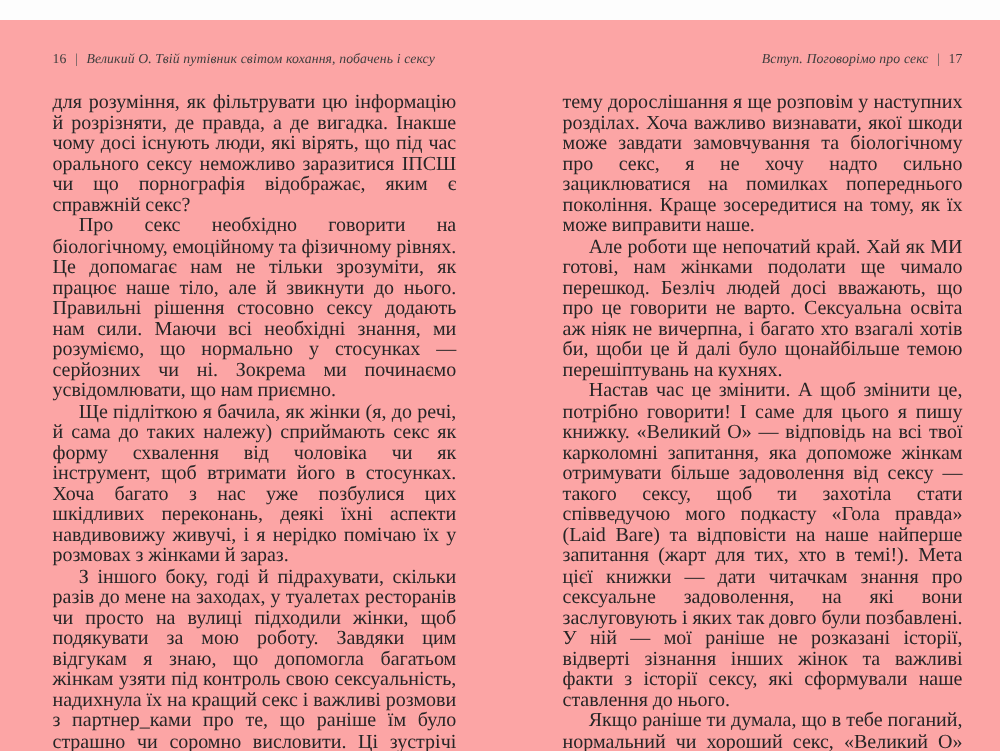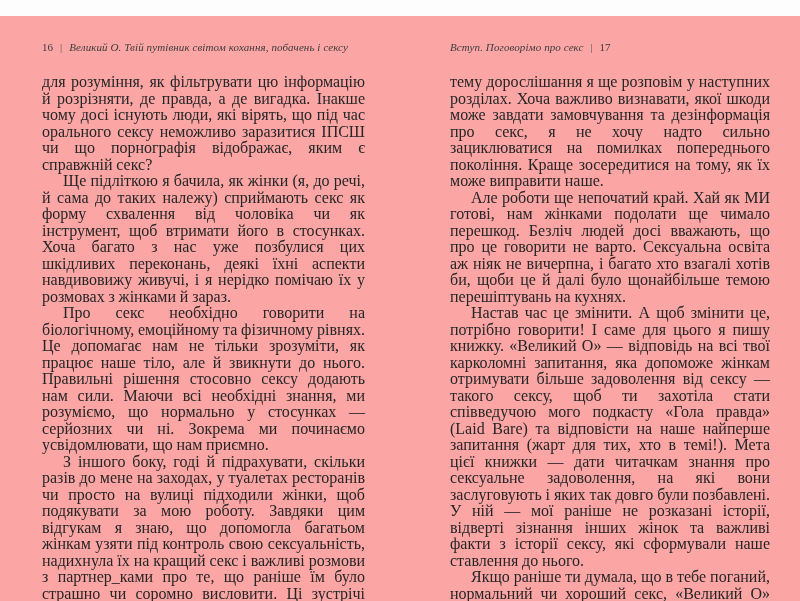--- a/index.html
+++ b/index.html
@@ -29,21 +29,21 @@
     height: 14px;
     font-size: 11px;
     line-height: 13px;
     color: #3d3d3d;
     white-space: nowrap;
     letter-spacing: 0.1px;
   }
   .running-head .rh-title { font-style: italic; }
   .running-head .pagenum  { font-style: normal; }
   .running-head .sep      { margin: 0 4px; color: #555; font-style: normal; }
-  .running-head.align-right { text-align: left; }
+  .running-head.align-right { text-align: right; }
 
   .body-text { margin-top: 19px; }
 
   .para {
     margin: 0;
     font-size: 16px;
     line-height: 16.5px;
     text-align: justify;
     color: #262626;
     text-indent: 21px;
@@ -67,35 +67,35 @@
 <div class="spread">
 
   <section class="page left">
     <header class="running-head">
       <span class="pagenum">16</span>
       <span class="sep">|</span>
       <span class="rh-title">Великий О. Твій путівник світом кохання, побачень і сексу</span>
     </header>
     <div class="body-text">
       <p class="para no-indent">для розуміння, як фільтрувати цю інформацію й розрізняти, де правда, а де вигадка. Інакше чому досі існують люди, які вірять, що під час орального сексу неможливо заразитися ІПСШ чи що порнографія відображає, яким є справжній секс?</p>
+      <p class="para">Про секс необхідно говорити на біологічному, емоційному та фізичному рівнях. Це допомагає нам не тільки зрозуміти, як працює наше тіло, але й звикнути до нього. Правильні рішення стосовно сексу додають нам сили. Маючи всі необхідні знання, ми розуміємо, що нормально у стосунках — серйозних чи ні. Зокрема ми починаємо усвідомлювати, що нам приємно.</p>
       <p class="para">Ще підліткою я бачила, як жінки (я, до речі, й сама до таких належу) сприймають секс як форму схвалення від чоловіка чи як інструмент, щоб втримати його в стосунках. Хоча багато з нас уже позбулися цих шкідливих переконань, деякі їхні аспекти навдивовижу живучі, і я нерідко помічаю їх у розмовах з жінками й зараз.</p>
-      <p class="para">Про секс необхідно говорити на біологічному, емоційному та фізичному рівнях. Це допомагає нам не тільки зрозуміти, як працює наше тіло, але й звикнути до нього. Правильні рішення стосовно сексу додають нам сили. Маючи всі необхідні знання, ми розуміємо, що нормально у стосунках — серйозних чи ні. Зокрема ми починаємо усвідомлювати, що нам приємно.</p>
       <p class="para">З іншого боку, годі й підрахувати, скільки разів до мене на заходах, у туалетах ресторанів чи просто на вулиці підходили жінки, щоб подякувати за мою роботу. Завдяки цим відгукам я знаю, що допомогла багатьом жінкам узяти під контроль свою сексуальність, надихнула їх на кращий секс і важливі розмови з партнер_ками про те, що раніше їм було страшно чи соромно висловити. Ці зустрічі показують, що жінки переосмислюють значення сексу для себе, а це дуже потужно.</p>
       <h2 class="section-heading">Звідки беруться діти</h2>
       <p class="para no-indent">Мої батьки ніколи не проводили зі мною Ту Саму Розмову. Під час статевого дозрівання я заледве розуміла, що відбувається з моїм тілом. Про свою історію й розмови з іншими людьми на</p>
     </div>
   </section>
 
   <section class="page right">
     <header class="running-head align-right">
       <span class="rh-title">Вступ. Поговорімо про секс</span>
       <span class="sep">|</span>
       <span class="pagenum">17</span>
     </header>
     <div class="body-text">
-      <p class="para no-indent">тему дорослішання я ще розповім у наступних розділах. Хоча важливо визнавати, якої шкоди може завдати замовчування та дезінформація про секс, я не хочу надто сильно зациклюватися на помилках попереднього покоління. Краще зосередитися на тому, як їх може виправити наше.</p>
+      <p class="para no-indent">тему дорослішання я ще розповім у наступних розділах. Хоча важливо визнавати, якої шкоди може завдати замовчування та біологічному про секс, я не хочу надто сильно зациклюватися на помилках попереднього покоління. Краще зосередитися на тому, як їх може виправити наше.</p>
       <p class="para">Але роботи ще непочатий край. Хай як МИ готові, нам жінками подолати ще чимало перешкод. Безліч людей досі вважають, що про це говорити не варто. Сексуальна освіта аж ніяк не вичерпна, і багато хто взагалі хотів би, щоби це й далі було щонайбільше темою перешіптувань на кухнях.</p>
       <p class="para">Настав час це змінити. А щоб змінити це, потрібно говорити! І саме для цього я пишу книжку. «Великий О» — відповідь на всі твої карколомні запитання, яка допоможе жінкам отримувати більше задоволення від сексу — такого сексу, щоб ти захотіла стати співведучою мого подкасту «Гола правда» (Laid Bare) та відповісти на наше найперше запитання (жарт для тих, хто в темі!). Мета цієї книжки — дати читачкам знання про сексуальне задоволення, на які вони заслуговують і яких так довго були позбавлені. У ній — мої раніше не розказані історії, відверті зізнання інших жінок та важливі факти з історії сексу, які сформували наше ставлення до нього.</p>
       <p class="para">Якщо раніше ти думала, що в тебе поганий, нормальний чи хороший секс, «Великий О» навчить, як зробити так, щоб секс був надзвичайним. Ми розглянемо різні варіанти самозадоволення, поміркуємо, як набути впевненості в спальні, як пояснити, яких дотиків тобі хотілося б, та як збільшити ймовірність</p>
     </div>
   </section>
 
 </div>
 
 </body></html>

